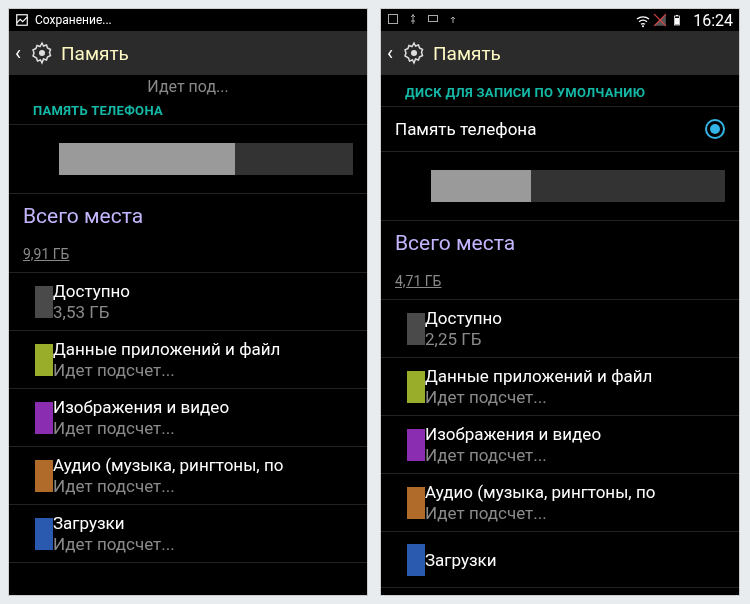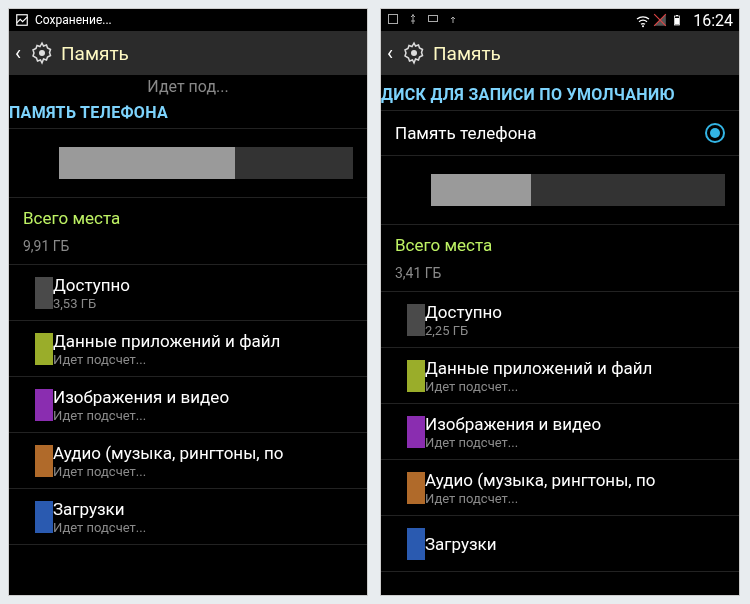--- a/index.html
+++ b/index.html
@@ -64,46 +64,46 @@
     flex-direction: column;
   }
   .fade-row {
     height: 18px;
     color: #888;
     font-size: 16px;
     text-align: center;
     padding-top: 2px;
   }
   .section-header {
-    color: #7dd3fc;
-    font-size: 16px;
+    color: #14b8a6;
+    font-size: 13px;
     font-weight: 700;
-    padding: 10px 0 6px;
+    padding: 10px 24px 6px;
     letter-spacing: 0.3px;
     border-bottom: 1px solid #222;
   }
   .bar-container {
     padding: 18px 14px 18px 50px;
     border-bottom: 1px solid #222;
   }
   .storage-bar {
     height: 32px;
     background: #333;
     display: flex;
   }
   .storage-used {
     background: #9a9a9a;
     height: 100%;
   }
   .total-row {
     padding: 10px 14px;
     border-bottom: 1px solid #222;
   }
-  .total-label { color: #bef264; font-size: 17px; }
-  .total-value { color: #8a8a8a; font-size: 14px; margin-top: 10px; }
+  .total-label { color: #c4b5fd; font-size: 21px; }
+  .total-value { color: #8a8a8a; font-size: 14px; margin-top: 18px; text-decoration: underline; }
   .item-row {
     display: flex;
     align-items: center;
     padding: 8px 14px;
     border-bottom: 1px solid #222;
     min-height: 56px;
   }
   .color-swatch {
     width: 18px;
     height: 32px;
@@ -112,21 +112,21 @@
   }
   .item-text { flex: 1; overflow: hidden; }
   .item-label {
     color: #fff;
     font-size: 17px;
     white-space: nowrap;
     overflow: hidden;
   }
   .item-sub {
     color: #8a8a8a;
-    font-size: 13px;
+    font-size: 17px;
     margin-top: 1px;
   }
   .radio-row {
     display: flex;
     align-items: center;
     padding: 12px 14px;
     border-bottom: 1px solid #222;
   }
   .radio-label { flex: 1; color: #fff; font-size: 17px; }
   .radio-outer {
@@ -284,21 +284,21 @@
           <div class="radio-inner"></div>
         </div>
     </div>
     <div class="bar-container">
       <div class="storage-bar">
         <div class="storage-used" style="width:34%"></div>
       </div>
     </div>
     <div class="total-row">
       <div class="total-label">Всего места</div>
-      <div class="total-value">3,41 ГБ</div>
+      <div class="total-value">4,71 ГБ</div>
     </div>
     <div id="right-items">
         <div class="item-row">
           <div class="color-swatch" style="background: rgb(74, 74, 74);"></div>
           <div class="item-text">
             <div class="item-label">Доступно</div>
             <div class="item-sub">2,25 ГБ</div>
           </div>
         </div>
         <div class="item-row">

